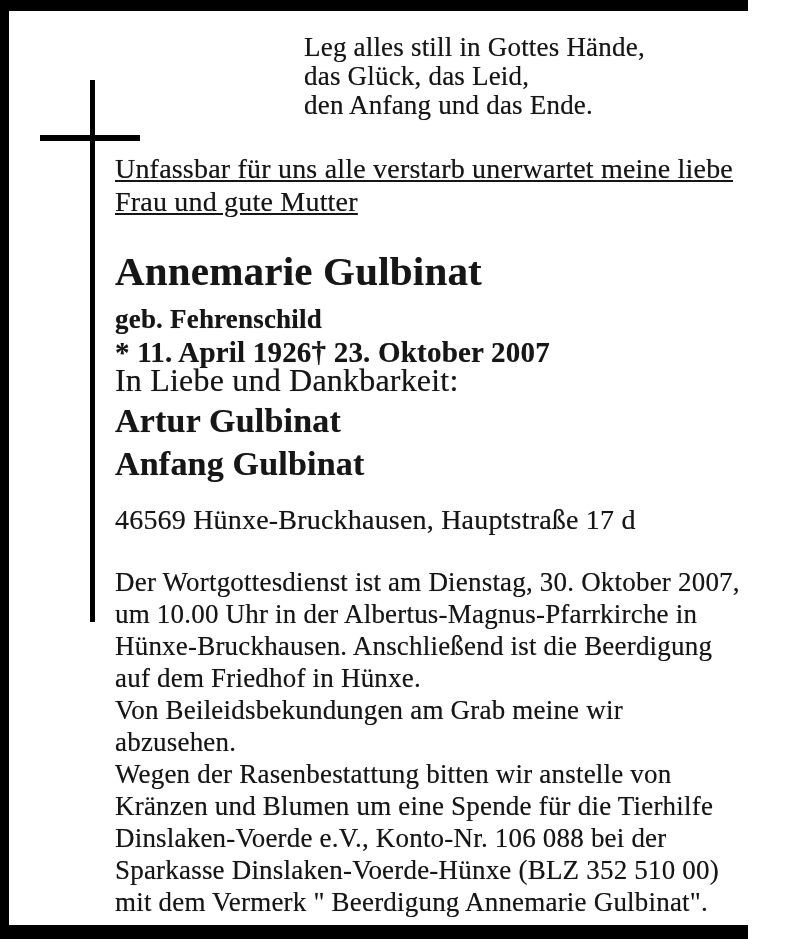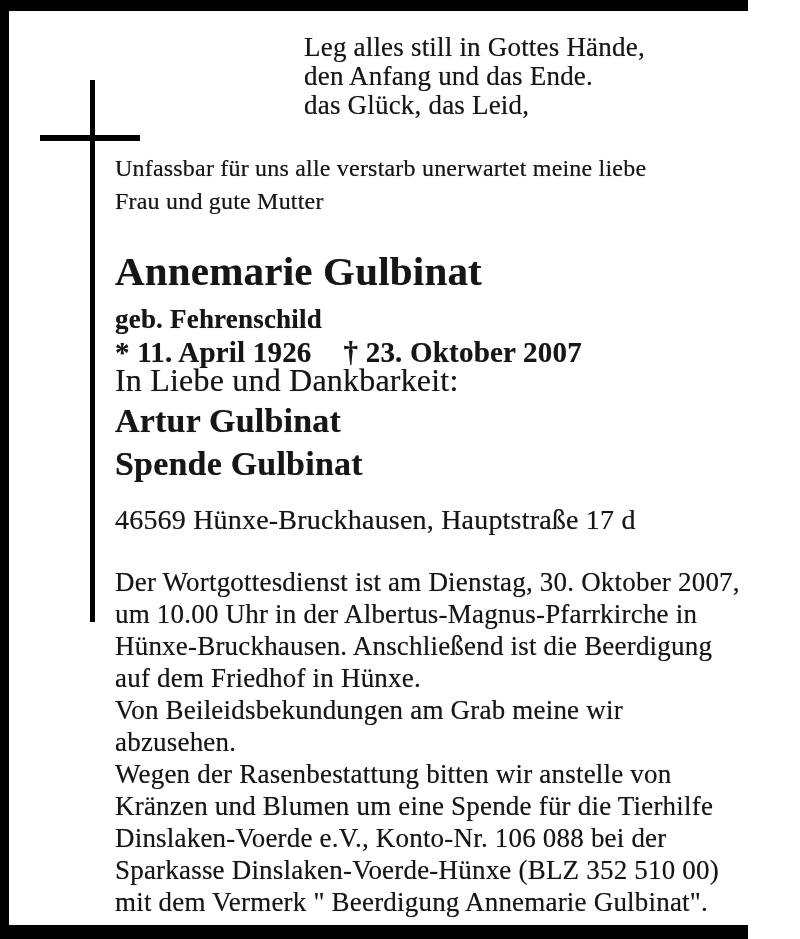--- a/index.html
+++ b/index.html
@@ -51,23 +51,24 @@
   .epigraph {
     position: absolute;
     left: 295px; top: 22px;
     font-size: 27px;
     line-height: 29px;
     white-space: nowrap;
   }
   .intro {
     position: absolute;
     left: 106px; top: 141px;
-    font-size: 24px;
+    font-size: 28px;
     line-height: 33px;
     white-space: nowrap;
+    text-decoration: underline;
   }
   .center-block {
     position: absolute;
     left: 106px; top: 237px;
     width: 646px;
     text-align: left;
   }
   .deceased-name {
     font-size: 41px;
     font-weight: bold;
@@ -80,21 +81,21 @@
     line-height: 30px;
     margin-top: 9px;
   }
   .dates {
     font-size: 29px;
     font-weight: bold;
     line-height: 32px;
     margin-top: 2px;
     white-space: nowrap;
   }
-  .dates .death-date { margin-left: 32px; }
+  .dates .death-date { }
 
   .lead-in {
     position: absolute;
     left: 106px; top: 353px;
     font-size: 32px;
     line-height: 33px;
   }
   .mourners {
     position: absolute;
     left: 106px; top: 388px;
@@ -124,42 +125,42 @@
 <div class="page" style="--frame: #000000; --bg: #ffffff; --ink: #161616;">
   <div class="frame">
 
     <div>
       <div class="cross-v"></div>
       <div class="cross-h"></div>
     </div>
 
     <div class="epigraph txt">
       <div>Leg alles still in Gottes Hände,</div>
+      <div>das Glück, das Leid,</div>
       <div>den Anfang und das Ende.</div>
-      <div>das Glück, das Leid,</div>
     </div>
 
     <div class="intro txt">
       <div>Unfassbar für uns alle verstarb unerwartet meine liebe</div>
       <div>Frau und gute Mutter</div>
     </div>
 
     <div class="center-block">
       <div class="deceased-name txt">Annemarie Gulbinat</div>
       <div class="maiden-name txt">geb. Fehrenschild</div>
       <div class="dates txt">
         <span>* 11. April 1926</span><span class="death-date">† 23. Oktober 2007</span>
       </div>
     </div>
 
     <div class="lead-in txt">In Liebe und Dankbarkeit:</div>
 
     <div class="mourners txt">
       <div>Artur Gulbinat</div>
-      <div>Spende Gulbinat</div>
+      <div>Anfang Gulbinat</div>
     </div>
 
     <div class="address txt">46569 Hünxe-Bruckhausen, Hauptstraße 17 d</div>
 
     <div class="details txt">
       <div>Der Wortgottesdienst ist am Dienstag, 30. Oktober 2007,</div>
       <div>um 10.00 Uhr in der Albertus-Magnus-Pfarrkirche in</div>
       <div>Hünxe-Bruckhausen. Anschließend ist die Beerdigung</div>
       <div>auf dem Friedhof in Hünxe.</div>
       <div>Von Beileidsbekundungen am Grab meine wir</div>

